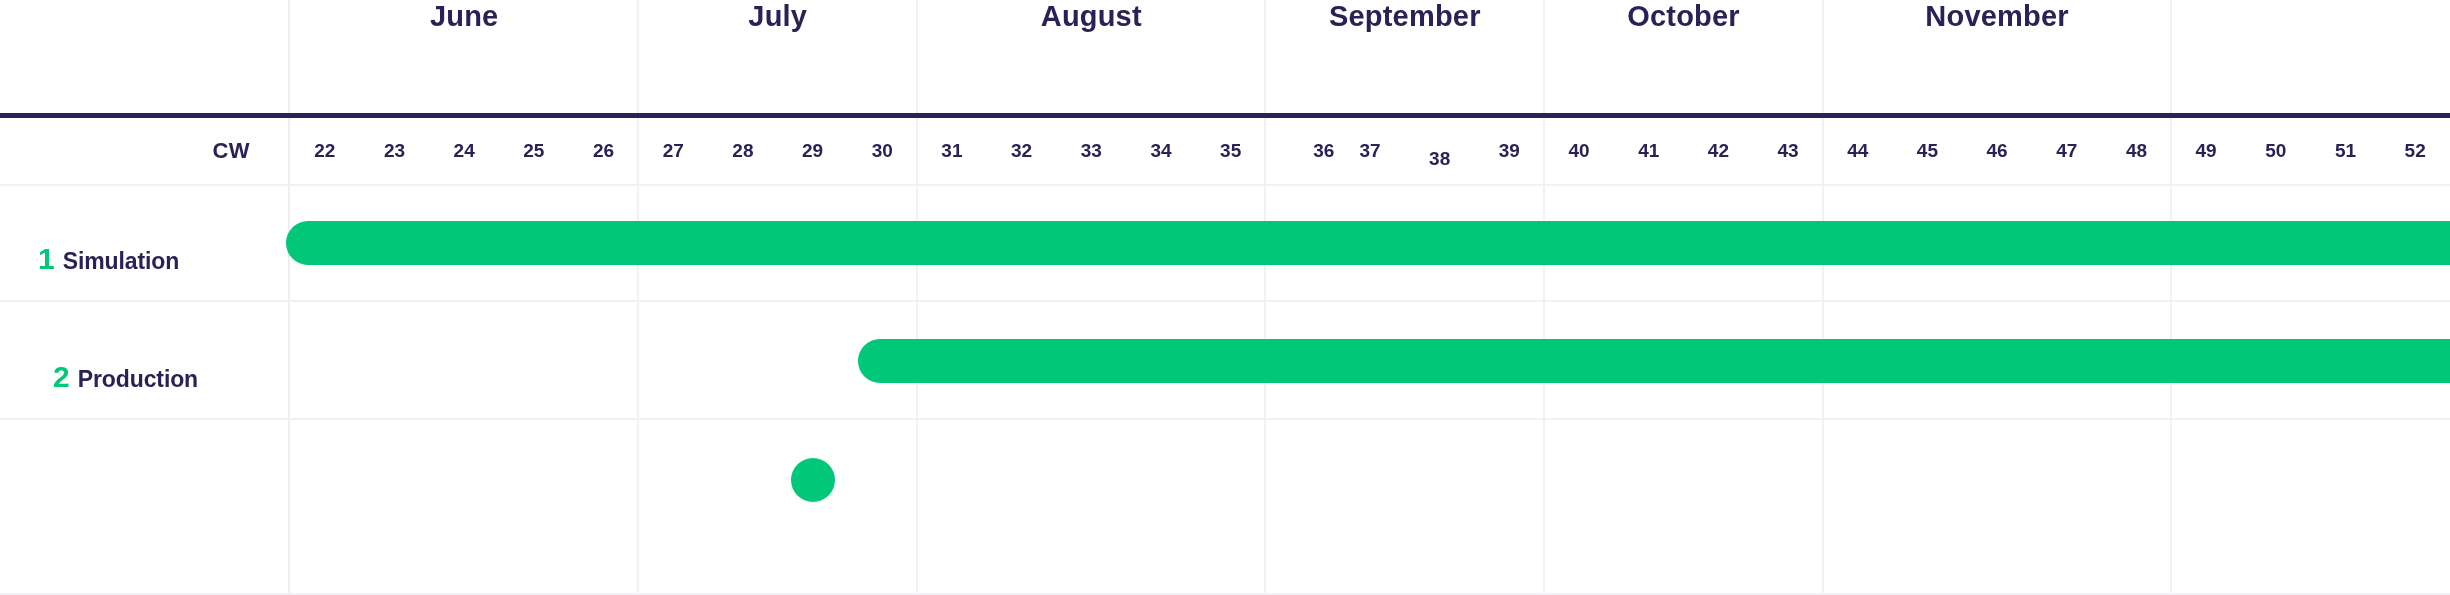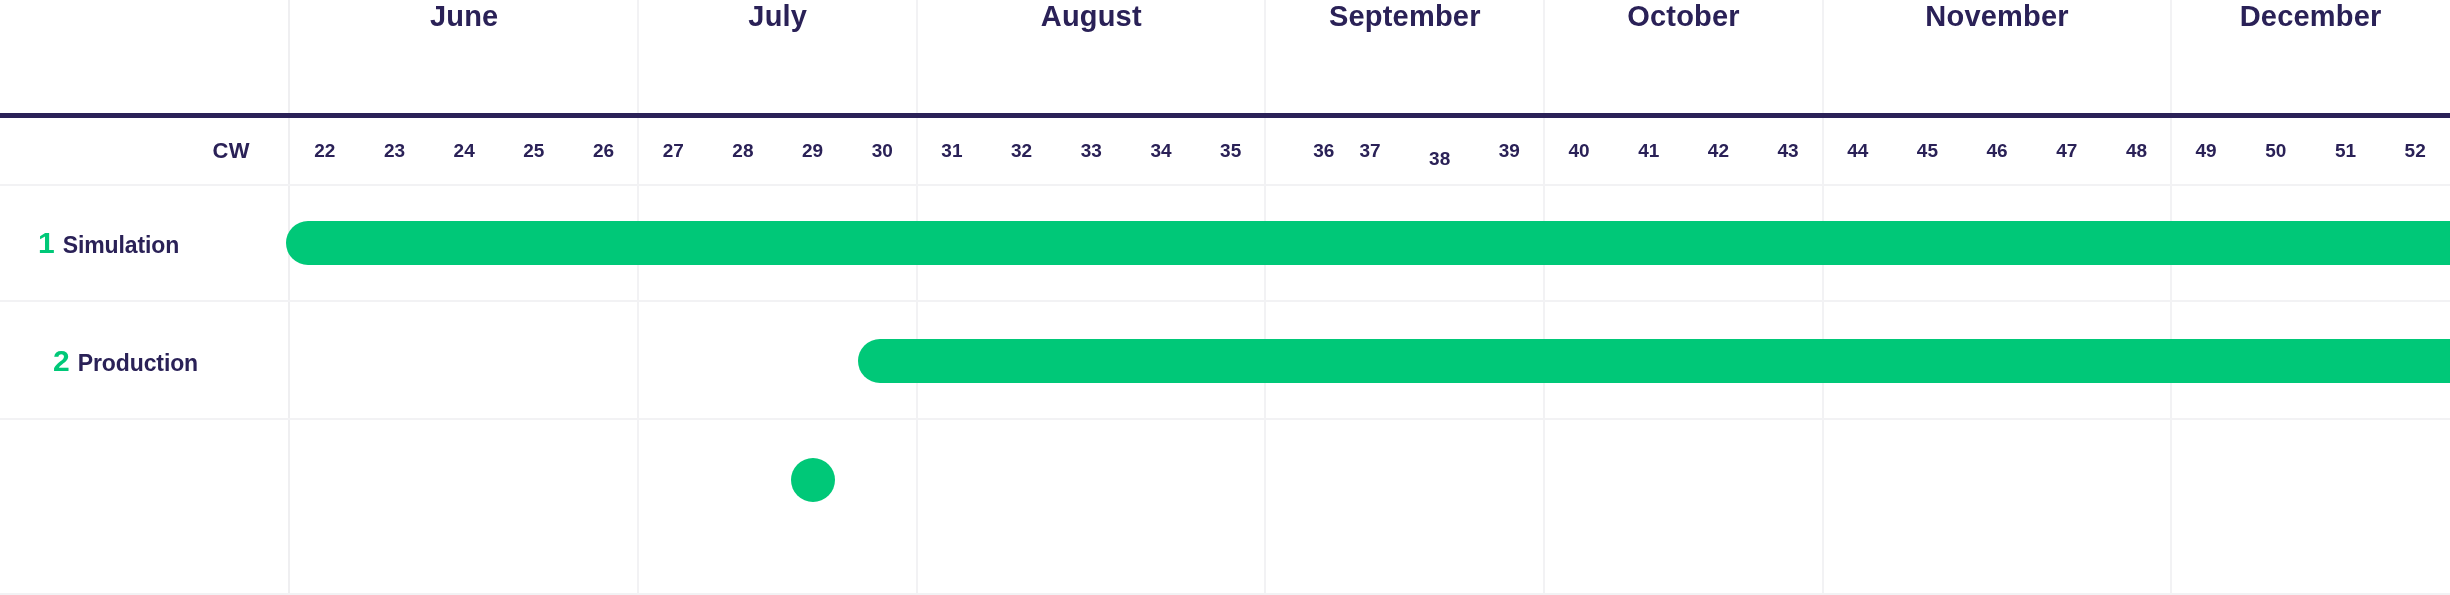--- a/index.html
+++ b/index.html
@@ -125,21 +125,21 @@
     width: 2450px;
   }
   .row {
     position: absolute;
     left: 0;
     width: 2450px;
   }
   .row-label {
     position: absolute;
     left: 0;
-    top: 0;
+    top: 16px;
     width: 290px;
     height: 100%;
     display: flex;
     align-items: center;
     padding-left: 38px;
     padding-right: 10px;
     text-align: center;
   }
   .row-label-inner {
     display: block;
@@ -205,23 +205,20 @@
         <span class="month-name">August</span>
       </div>
       <div class="month-cell" style="left: 1265.48px; width: 278.71px;">
         <span class="month-name">September</span>
       </div>
       <div class="month-cell" style="left: 1544.19px; width: 278.71px;">
         <span class="month-name">October</span>
       </div>
       <div class="month-cell" style="left: 1822.9px; width: 348.387px;">
         <span class="month-name">November</span>
-      </div>
-      <div class="month-cell" style="left: 2171.29px; width: 278.71px;">
-        <span class="month-name">December</span>
       </div>
     </div>
 
   <div class="cw-band" id="cw-band">
     <div class="cw-label" id="cw-label" style="width: 290px; left: 0px; right: auto; justify-content: flex-end; padding-right: 40px;">CW</div>
   <div class="cw-cell" style="left: 290px; width: 69.6774px;">22</div>
       <div class="cw-cell" style="left: 359.677px; width: 69.6774px;">23</div>
       <div class="cw-cell" style="left: 429.355px; width: 69.6774px;">24</div>
       <div class="cw-cell" style="left: 499.032px; width: 69.6774px;">25</div>
       <div class="cw-cell" style="left: 568.71px; width: 69.6774px;">26</div>

